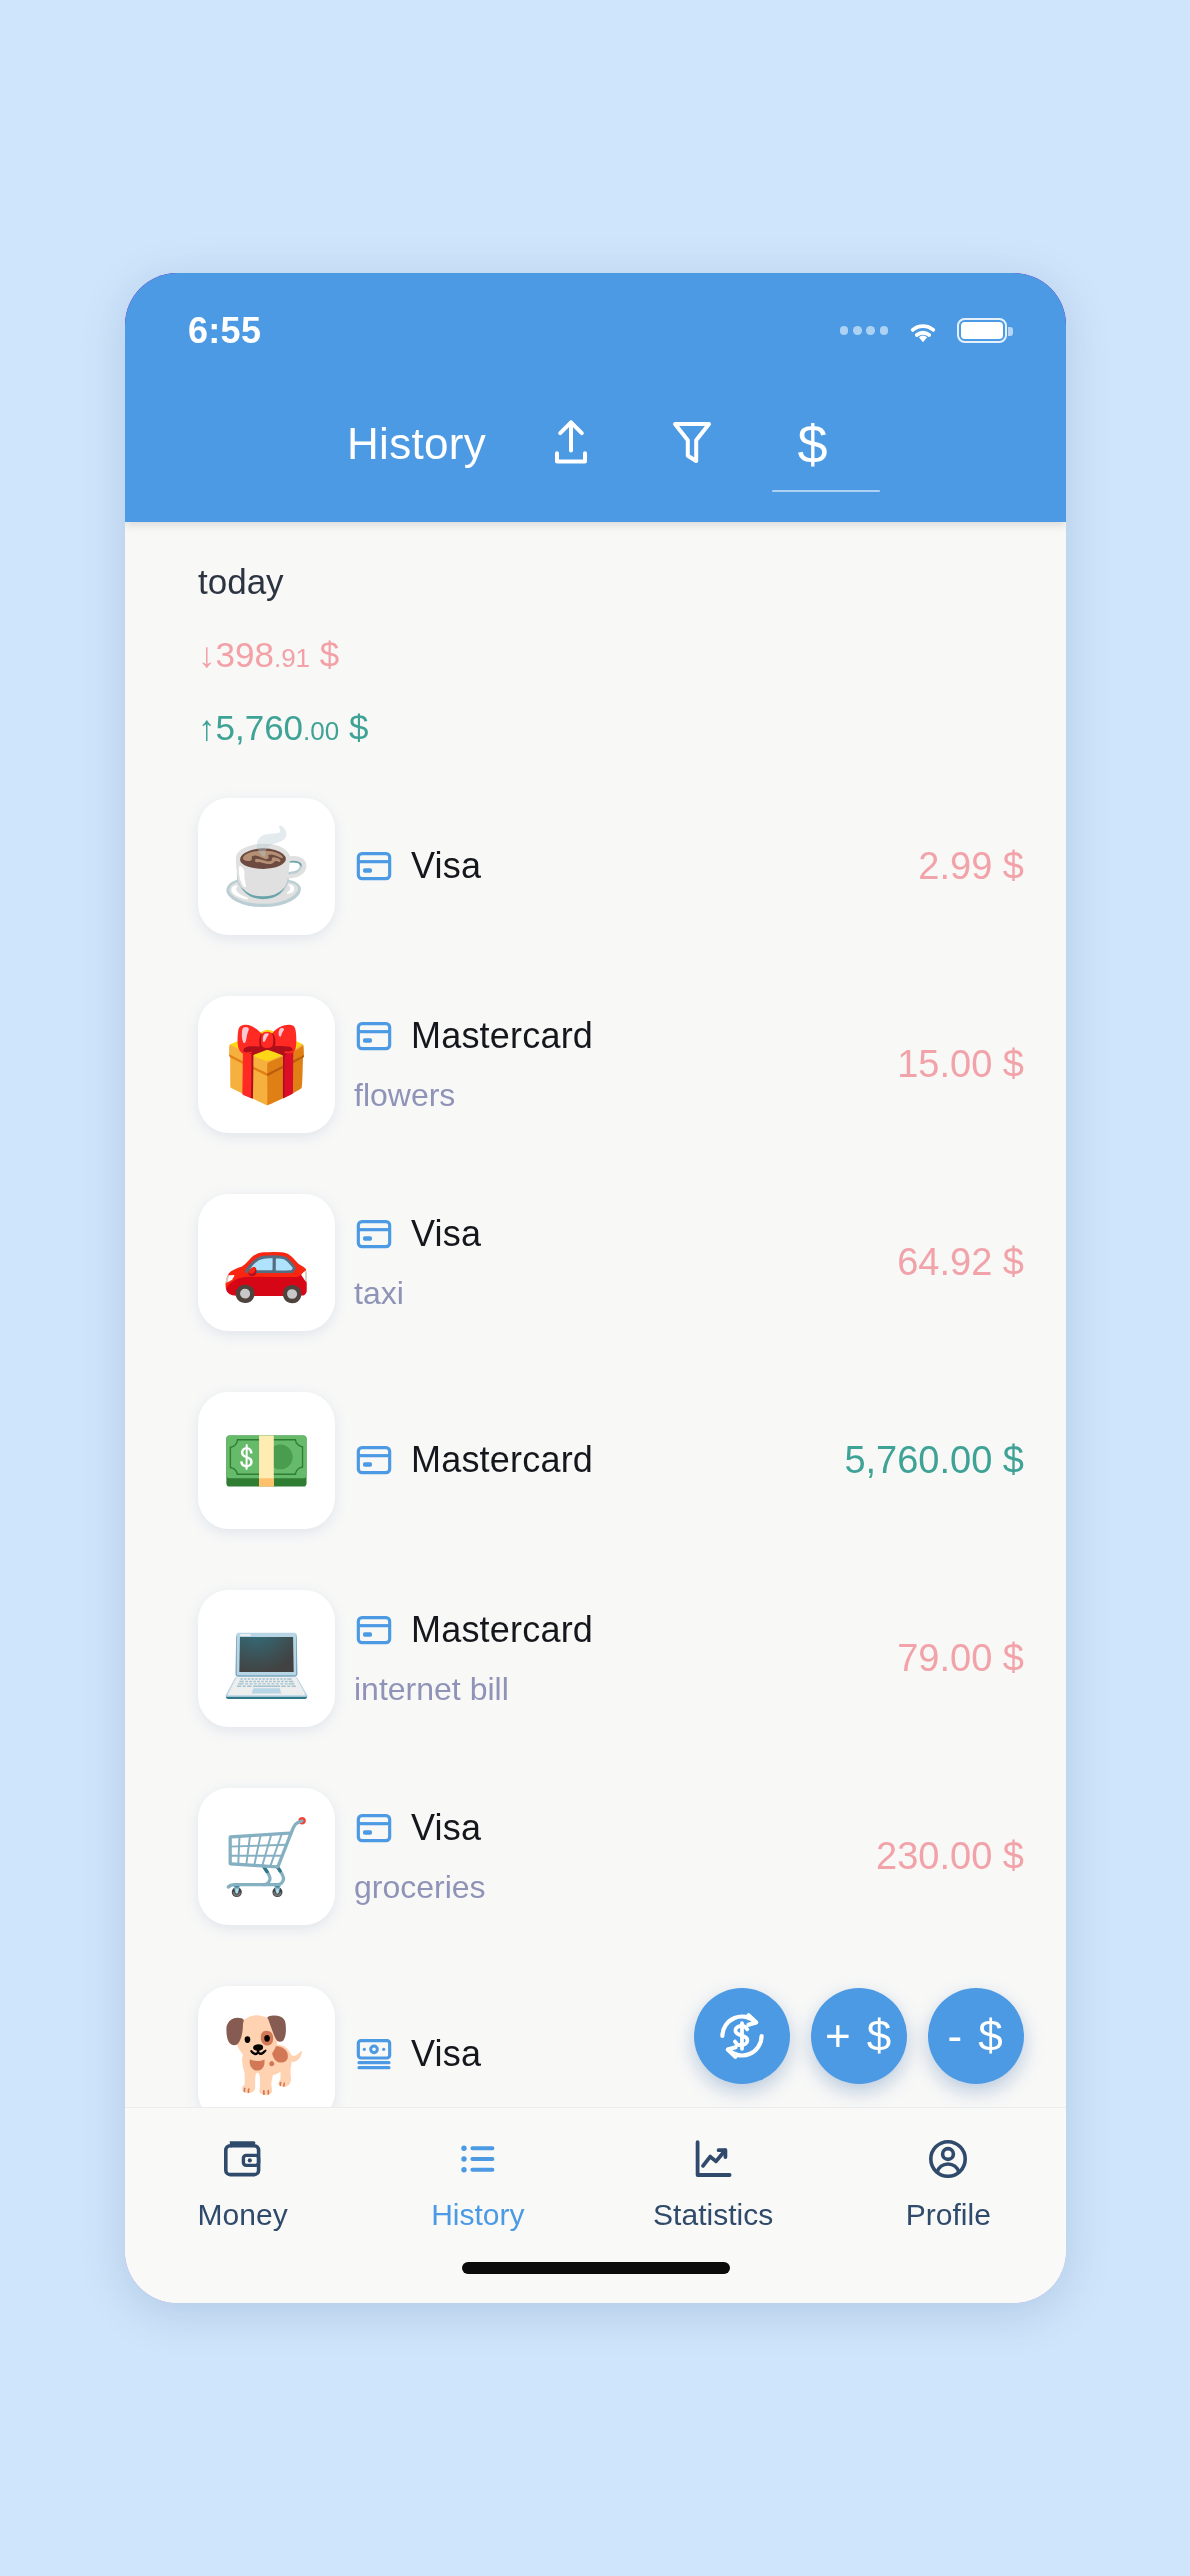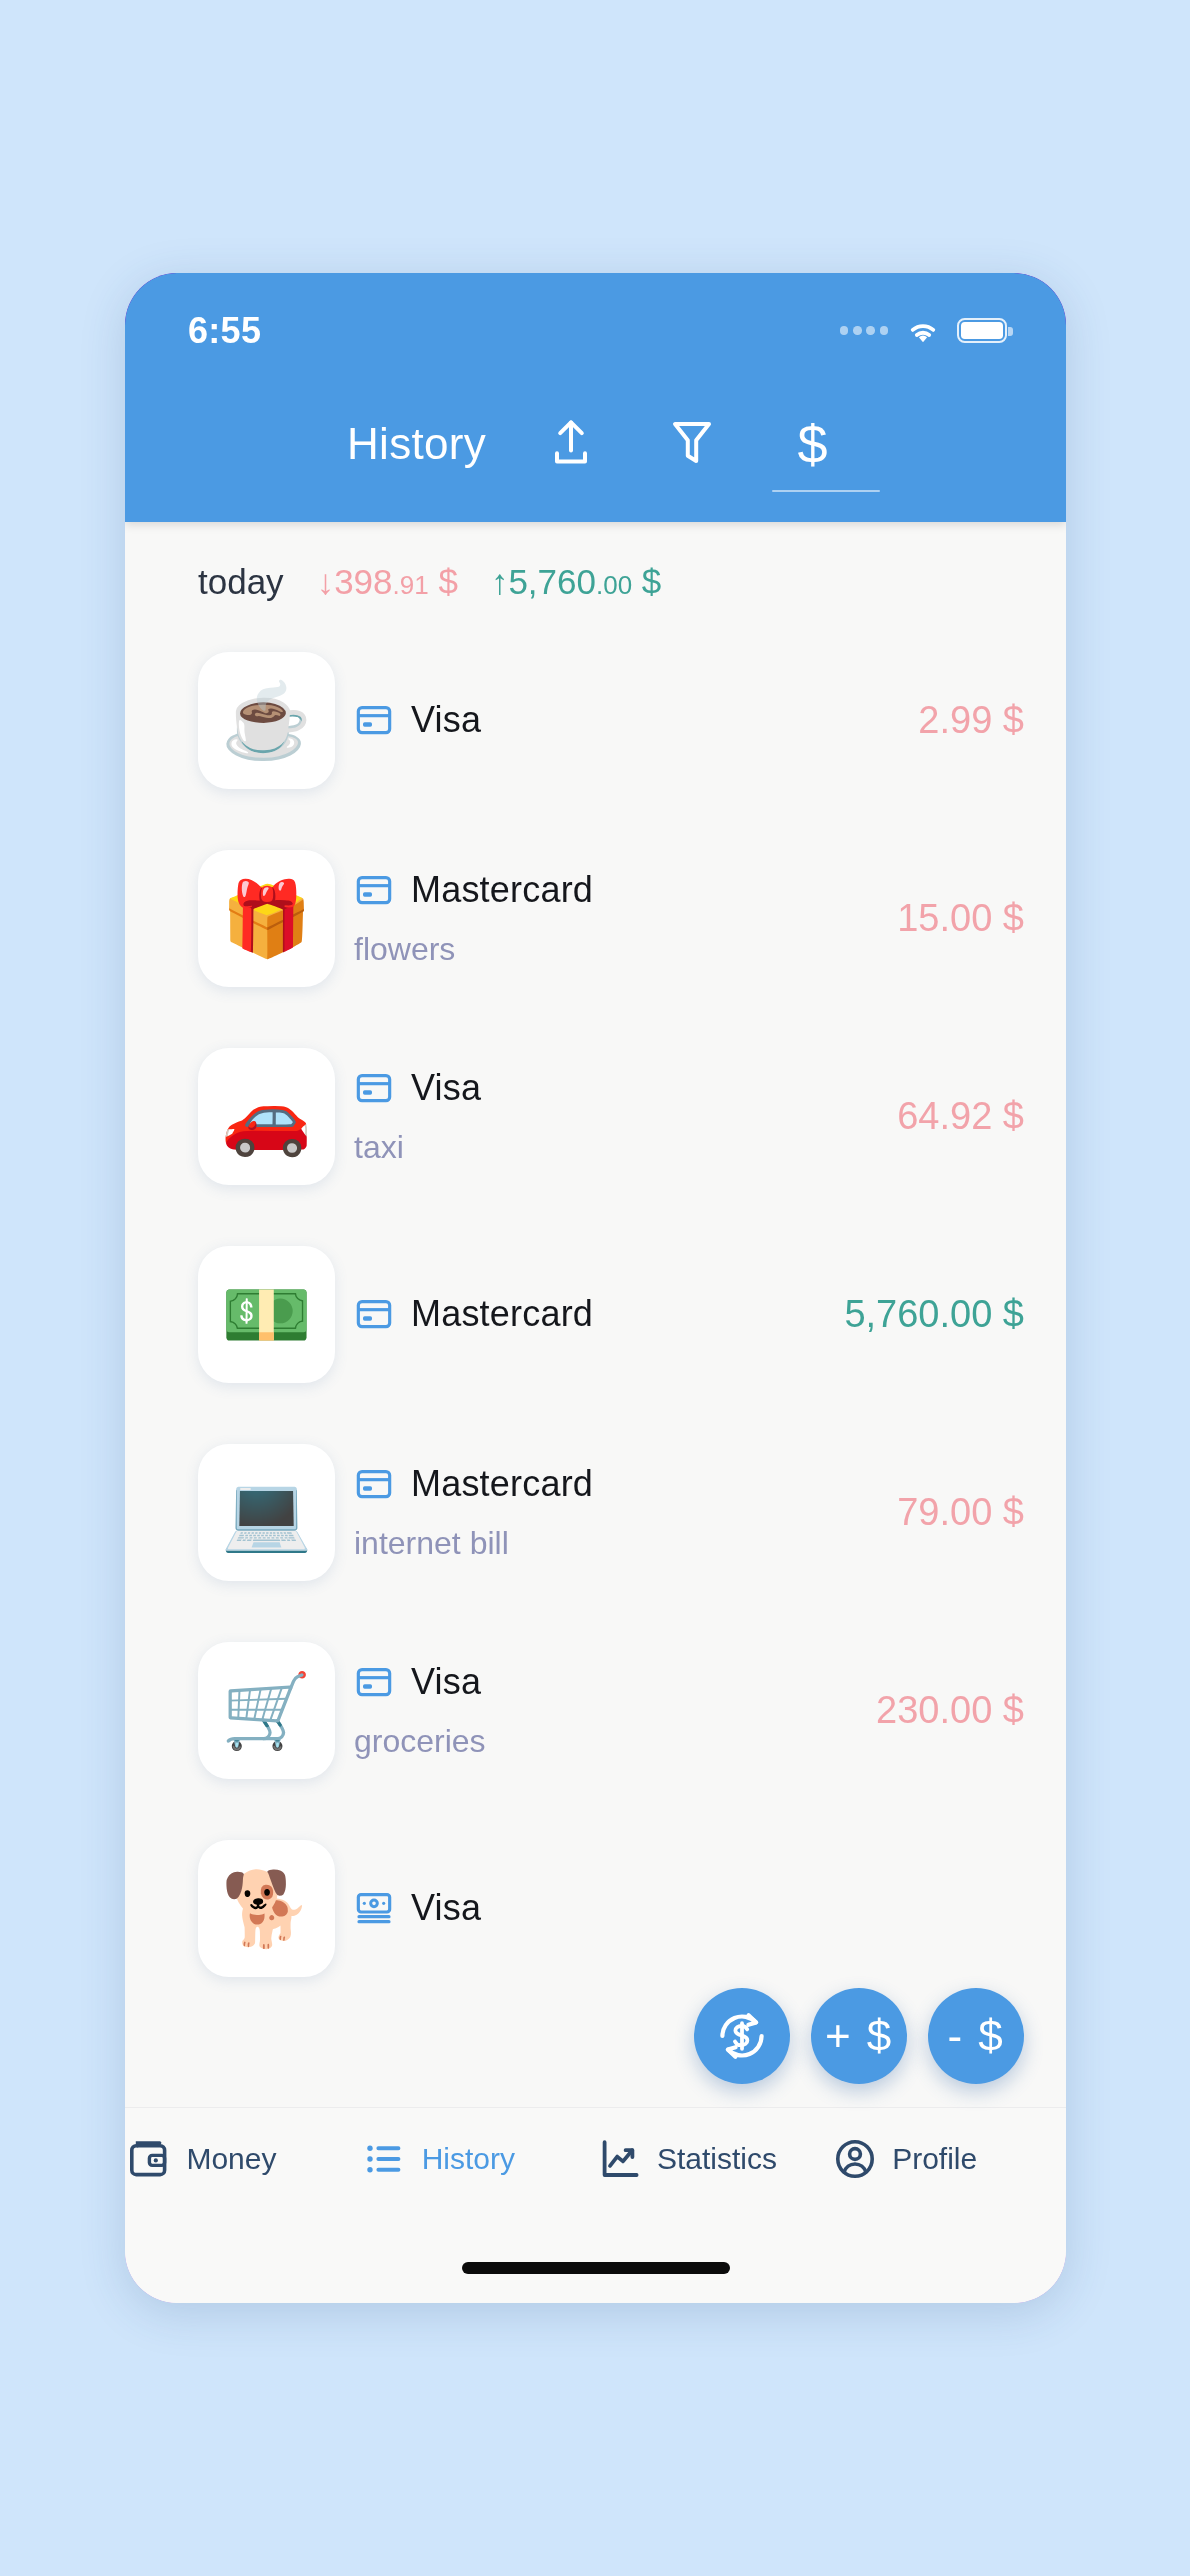--- a/index.html
+++ b/index.html
@@ -83,20 +83,21 @@
   
   .content {
     position: absolute; left: 0; top: 249px;
     width: 941px; height: 1781px;
     background: #f8f8f7;
   }
   .summary {
     display: flex; align-items: baseline;
     padding: 40px 0 19px 73px;
     gap: 33px;
+    flex-direction: column;
   }
   .sum-label { font-size: 35px; color: #2c3442; }
   .sum-out, .sum-in { font-size: 35px; font-weight: 400; white-space: nowrap; }
   .sum-out { color: #f3a0a7; }
   .sum-in  { color: #3ea396; }
   .sum-out .cents, .sum-in .cents { font-size: 26px; }
 
   .list { padding: 0; }
   .row {
     display: flex; align-items: center;
@@ -140,21 +141,21 @@
   
   .tabbar {
     position: absolute; left: 0; bottom: 0;
     width: 941px; height: 196px;
     background: #f9f9f8;
     border-top: 1.9px solid #ececed;
     display: flex; align-items: flex-start;
     padding-top: 25px;
   }
   .tab {
-    flex: 1 1 0; display: flex; flex-direction: row;
+    flex: 1 1 0; display: flex; flex-direction: column;
     align-items: center; gap: 13.4px;
   }
   .tab .ticon { height: 52px; display: flex; align-items: center; }
   .tab .tlabel { font-size: 30px; color: #2f4a6b; }
   .tab.active .tlabel { color: #4b9ae3; }
   .homebar {
     position: absolute; left: 50%; transform: translateX(-50%);
     bottom: 29px; width: 268px; height: 12.5px;
     border-radius: 7.7px; background: #0b0b0b;
   }

